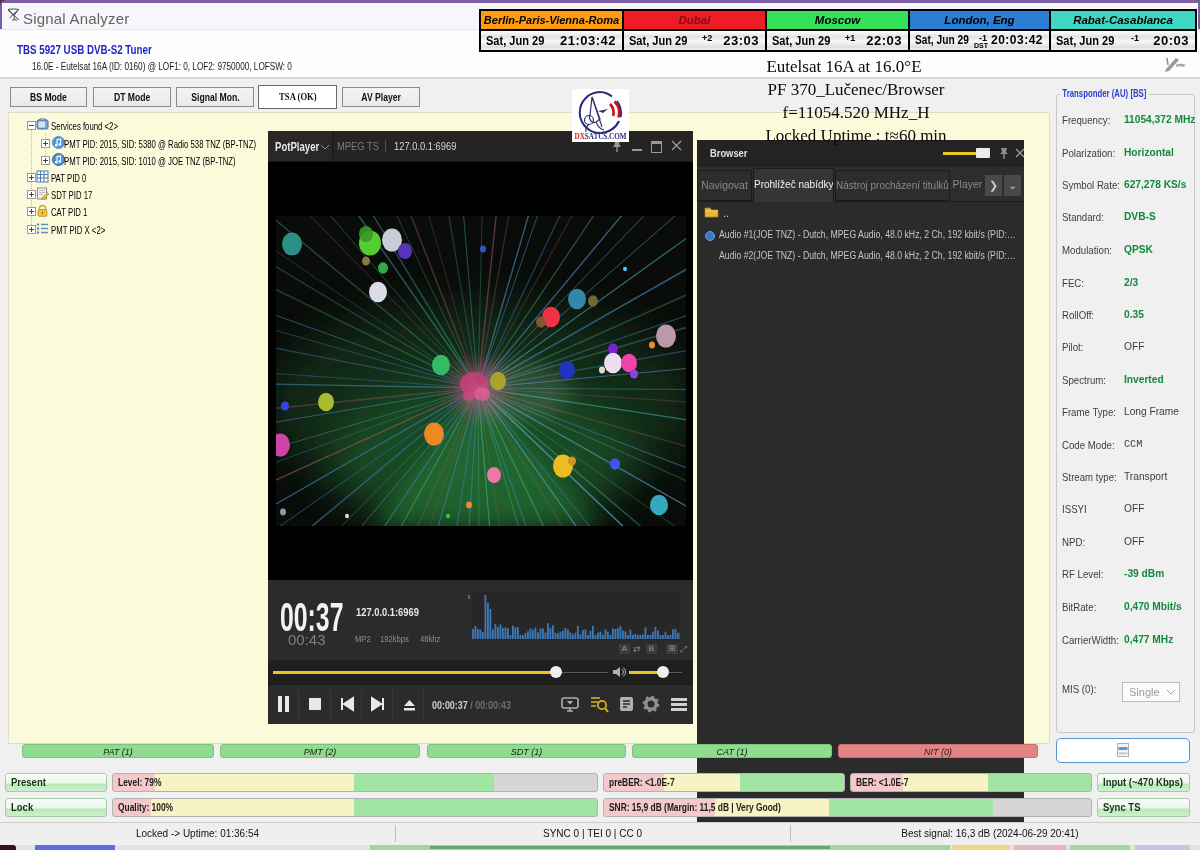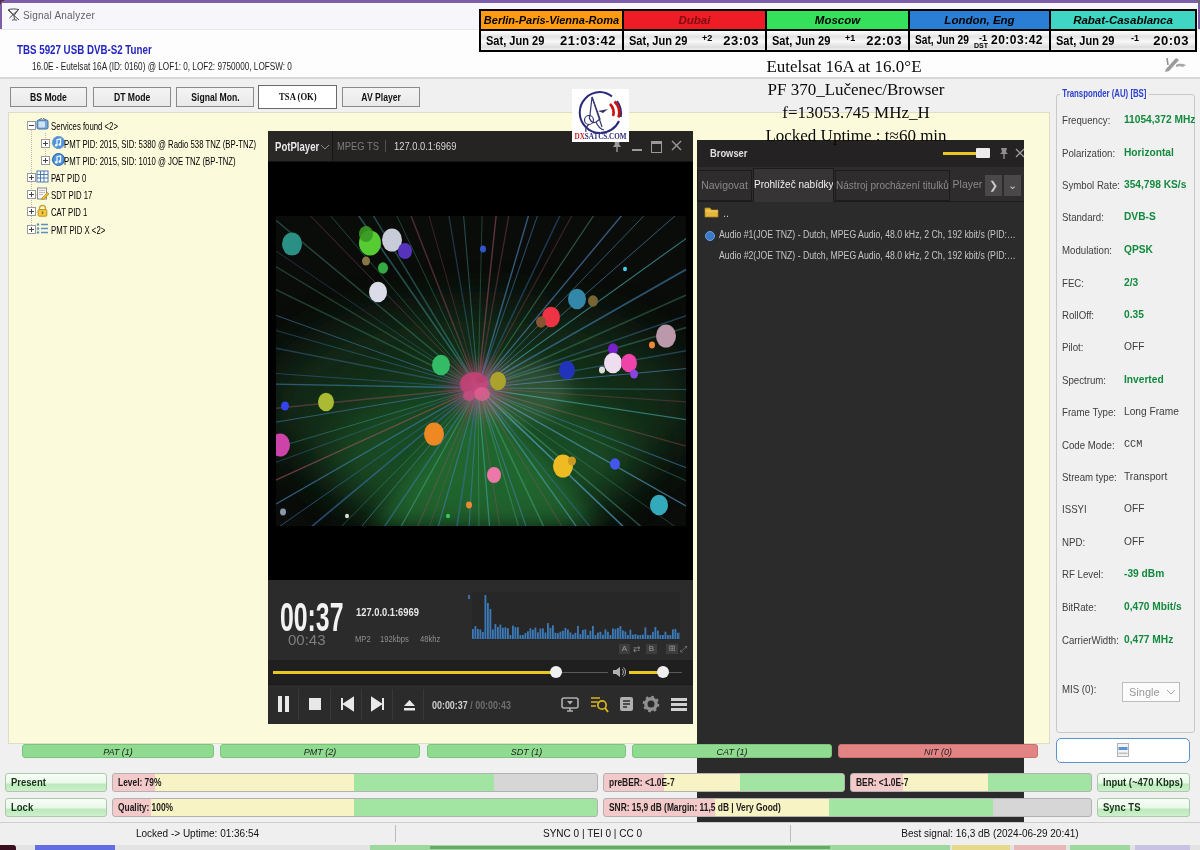--- a/index.html
+++ b/index.html
@@ -20,21 +20,21 @@
 <div class="abs" style="left:2px;top:3px;width:1196px;height:26px;background:#f7f6fa;"></div>
 <div class="abs" style="left:7px;top:7px;width:13px;height:13px;">
 <svg width="14" height="13" viewBox="0 0 14 13">
  <g stroke="#4a4a4a" stroke-width="1" fill="none">
   <path d="M1.5 1.5 C4 0.8 9 0.8 11.5 1.5 L7 7.5 Z"></path>
   <path d="M1 2 L12 12 M12 1 L2.5 10"></path>
   <path d="M7 7.5 L7.5 11.5 M5 12.3 C6 11.6 9 11.6 10 12.3"></path>
  </g>
 </svg>
 </div>
-<div class="abs" style="left:23px;top:10px;font-size:10px;color:#636363;letter-spacing:0.2px;">Signal Analyzer</div>
+<div class="abs" style="left:23px;top:10px;font-size:15px;color:#636363;letter-spacing:0.2px;">Signal Analyzer</div>
 
 <div class="abs" style="left:0;top:29px;width:1200px;height:48px;background:#fdfdfd;border-top:1px solid #e8e8e8;box-sizing:border-box;"></div>
 <div class="abs" style="left:0;top:77px;width:1200px;height:2px;background:#d8d8d8;"></div>
 <div class="abs" style="left:17px;top:42px;font-size:13px;font-weight:bold;color:#2424c0;transform:scaleX(0.75);transform-origin:0 0;white-space:nowrap;">TBS 5927 USB DVB-S2 Tuner</div>
 <div class="abs" style="left:32px;top:60px;font-size:10.5px;color:#1c1c1c;transform:scaleX(0.78);transform-origin:0 0;white-space:nowrap;">16.0E - Eutelsat 16A (ID: 0160) @ LOF1: 0, LOF2: 9750000, LOFSW: 0</div>
 
 <div id="clocks" class="abs" style="left:479px;top:9px;width:718px;height:43px;border:2px solid #000;box-sizing:border-box;background:#000;">
  <style>
   .chead{position:absolute;top:0;height:18px;font-size:11.5px;font-weight:bold;font-style:italic;color:#000;text-align:center;line-height:18px;overflow:hidden;white-space:nowrap;}
   .ctime{position:absolute;top:20px;height:19px;background:linear-gradient(#ffffff,#e2e2e2 30%,#f8f8f8 55%,#dedede 85%,#f0f0f0);font-size:13px;font-weight:bold;color:#000;line-height:19px;white-space:nowrap;overflow:hidden;}
@@ -521,21 +521,21 @@
  <div class="abs" style="left:26px;top:67px;font-size:11px;color:#c8c8c8;">..</div>
  <div class="abs" style="left:8px;top:91px;width:8px;height:8px;border-radius:50%;background:#3a78c8;border:1px solid #6aa0e0;"></div>
  <div class="abs" style="left:22px;top:89px;font-size:10px;color:#c4c4c4;white-space:nowrap;transform:scaleX(0.87);transform-origin:0 0;">Audio #1(JOE TNZ) - Dutch, MPEG Audio, 48.0 kHz, 2 Ch, 192 kbit/s (PID:…</div>
  <div class="abs" style="left:22px;top:110px;font-size:10px;color:#c4c4c4;white-space:nowrap;transform:scaleX(0.87);transform-origin:0 0;">Audio #2(JOE TNZ) - Dutch, MPEG Audio, 48.0 kHz, 2 Ch, 192 kbit/s (PID:…</div>
 </div>
 
 <div class="abs" style="left:600px;top:55px;width:500px;z-index:50;
      font-family:'Liberation Serif',serif;font-size:17px;color:#0a0a0a;text-align:center;">
   <div style="position:absolute;left:0;top:2px;width:488px;">Eutelsat 16A at 16.0°E</div>
   <div style="position:absolute;left:12px;top:25px;width:488px;">PF 370_Lučenec/Browser</div>
-  <div style="position:absolute;left:12px;top:48px;width:488px;">f=13053.745 MHz_H</div>
+  <div style="position:absolute;left:12px;top:48px;width:488px;">f=11054.520 MHz_H</div>
   <div style="position:absolute;left:12px;top:71px;width:488px;">Locked Uptime : t≈60 min</div>
 </div>
 
 <div id="logo" class="abs" style="left:572px;top:89px;width:57px;height:53px;background:#fff;z-index:60;">
  <svg width="57" height="53" viewBox="0 0 57 53">
   <path d="M28 3 A20.5 20.5 0 1 0 28.5 44" fill="none" stroke="#2a2a7a" stroke-width="2"></path>
   <path d="M28 3 A20.5 20.5 0 0 1 40 7.5" fill="none" stroke="#2a2a7a" stroke-width="2"></path>
   <path d="M45 12 A20.5 20.5 0 0 1 48.7 28" fill="none" stroke="#2a2a7a" stroke-width="2"></path>
   <path d="M47 32 A20.5 20.5 0 0 1 28.5 44" fill="none" stroke="#2a2a7a" stroke-width="2"></path>
   <path d="M20 8 L28 30 L24 33 C20 35 16 30 18 26 Z" fill="none" stroke="#35356f" stroke-width="1.2"></path>
@@ -557,21 +557,21 @@
   .tl{position:absolute;left:12px;font-size:10.5px;color:#3d3d3d;white-space:nowrap;transform:scaleX(0.92);transform-origin:0 50%;}
   .tv{position:absolute;left:74px;font-size:10.2px;font-weight:bold;white-space:nowrap;}
   .gv{color:#128a3e;}
   .dv{color:#3d3d3d;font-weight:normal;}
  </style>
  <div class="tl" style="top:31px;">Frequency:</div>
     <div class="tv gv" style="top:31px;">11054,372 MHz</div>
  <div class="tl" style="top:64px;">Polarization:</div>
     <div class="tv gv" style="top:64px;">Horizontal</div>
  <div class="tl" style="top:96px;">Symbol Rate:</div>
-    <div class="tv gv" style="top:96px;">354,798 KS/s</div>
+    <div class="tv gv" style="top:96px;">627,278 KS/s</div>
  <div class="tl" style="top:128px;">Standard:</div>
     <div class="tv gv" style="top:128px;">DVB-S</div>
  <div class="tl" style="top:161px;">Modulation:</div>
     <div class="tv gv" style="top:161px;">QPSK</div>
  <div class="tl" style="top:194px;">FEC:</div>
     <div class="tv gv" style="top:194px;">2/3</div>
  <div class="tl" style="top:226px;">RollOff:</div>
     <div class="tv gv" style="top:226px;">0.35</div>
  <div class="tl" style="top:258px;">Pilot:</div>
     <div class="tv dv" style="top:258px;">OFF</div>

